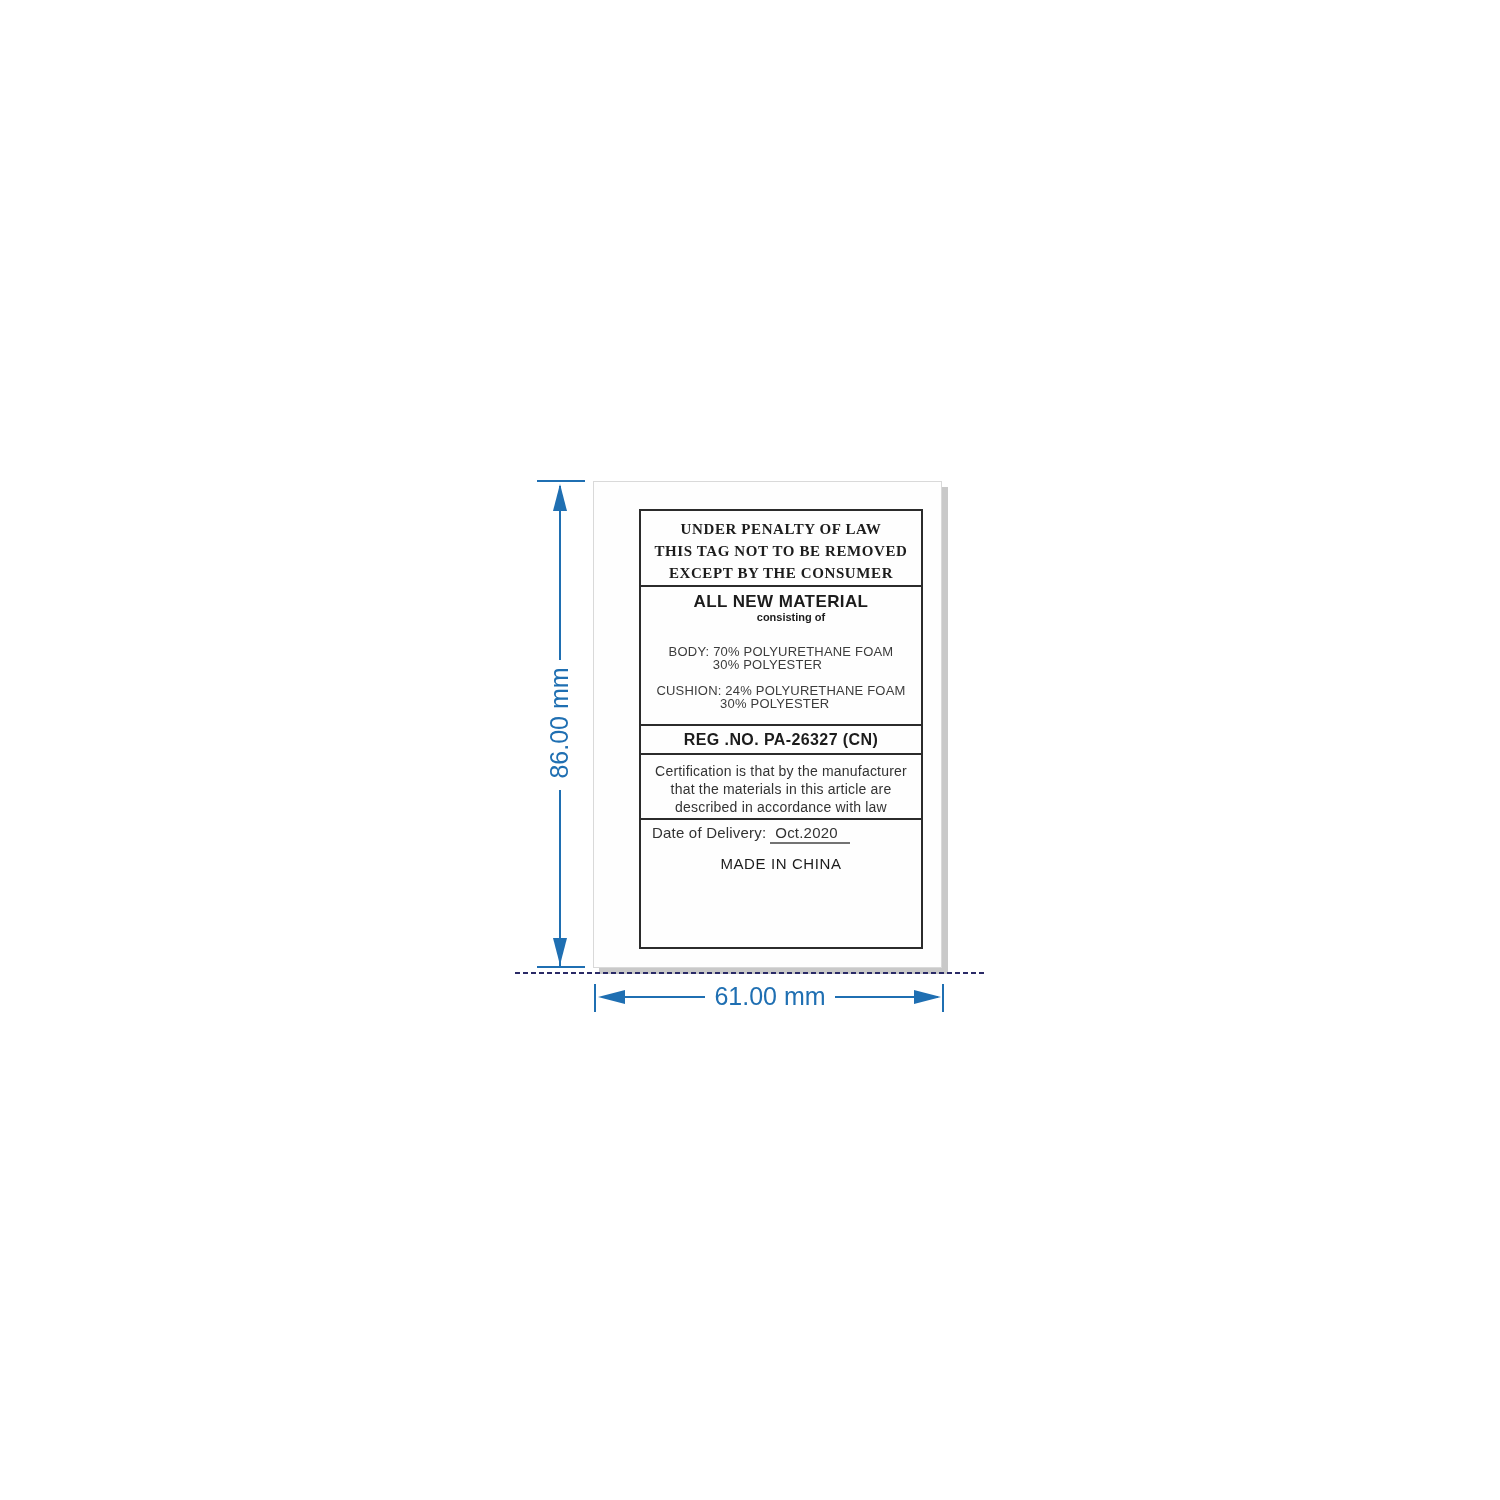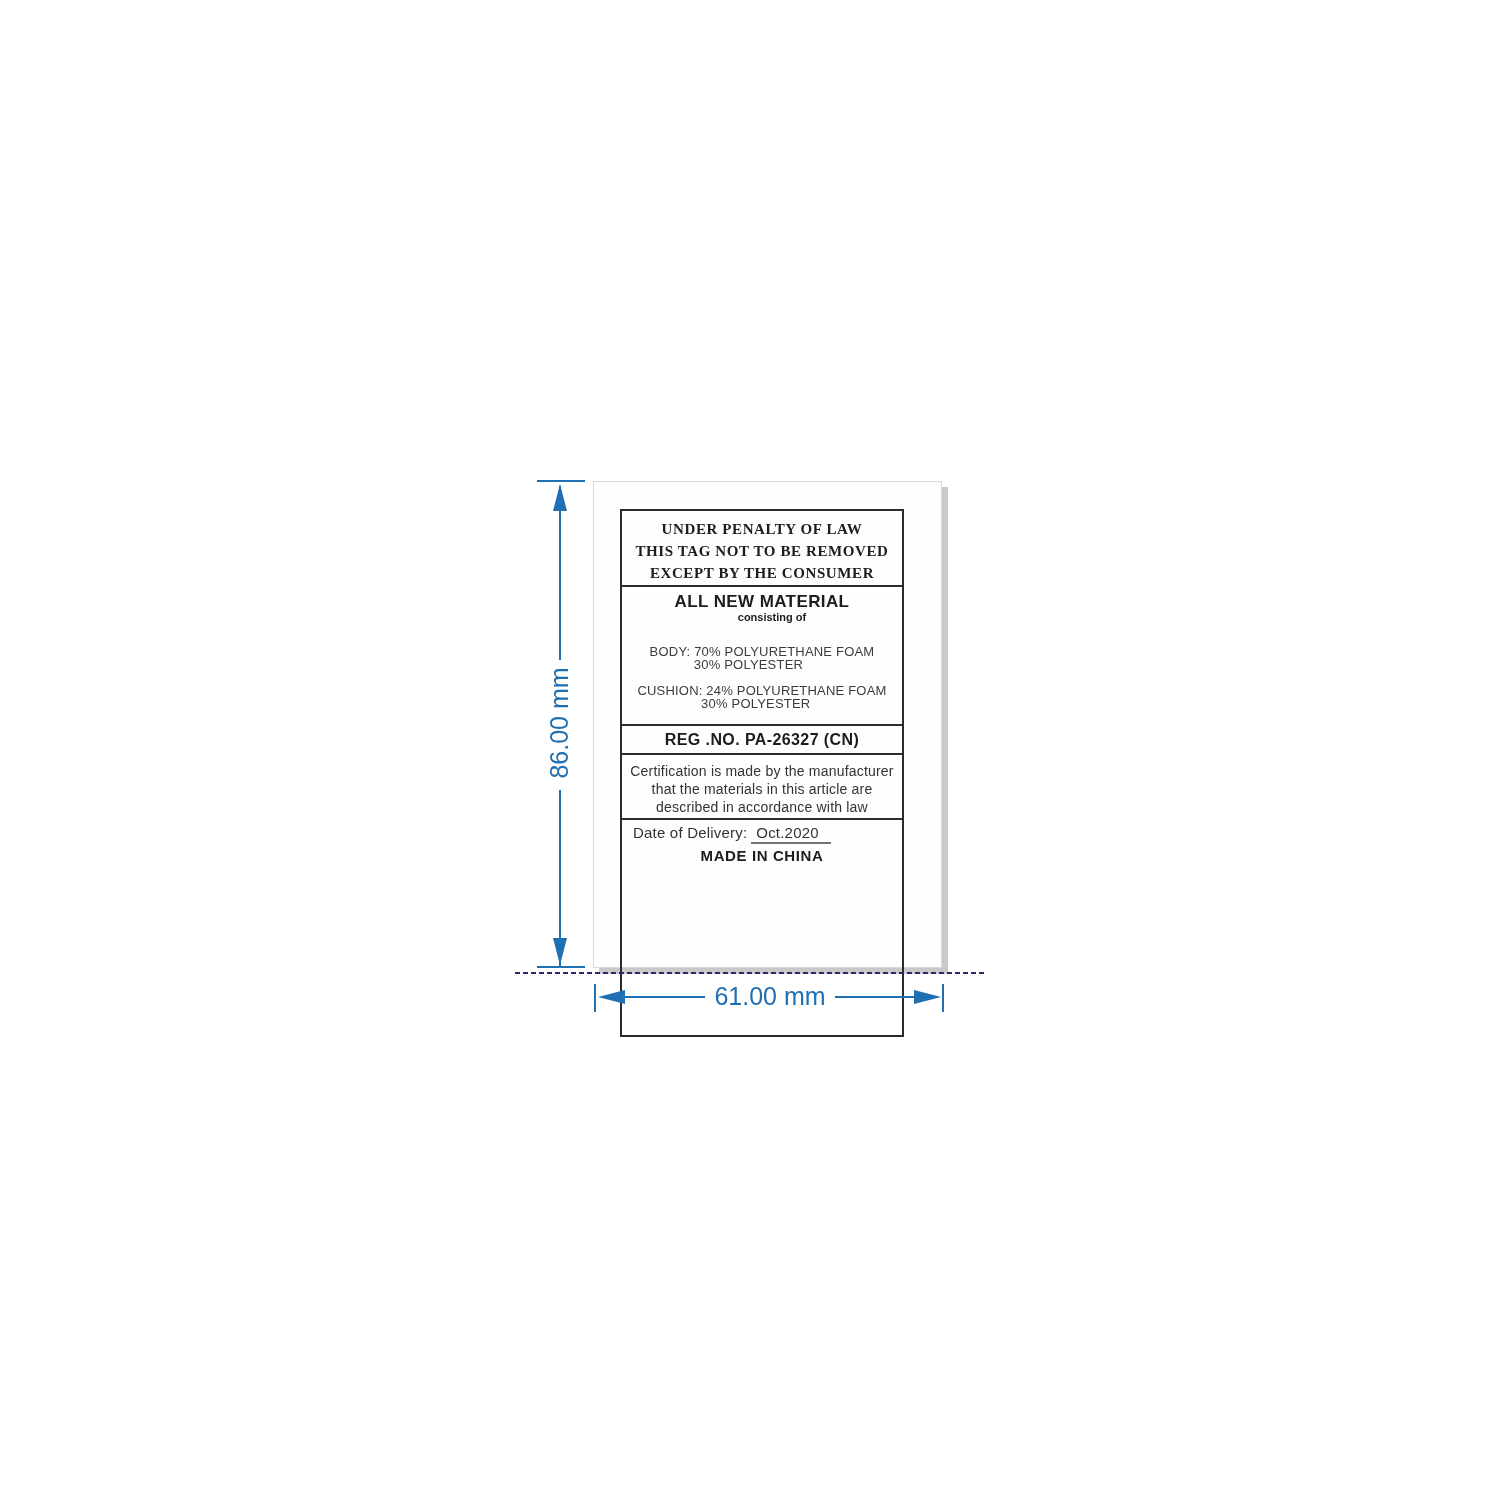--- a/index.html
+++ b/index.html
@@ -4,21 +4,21 @@
 <style>
   * { margin:0; padding:0; box-sizing:border-box; }
   html,body { width:1500px; height:1500px; background:#ffffff; overflow:hidden;
               font-family:"Liberation Sans", sans-serif; }
   .stage { position:absolute; left:0; top:0; width:1500px; height:1500px; }
 
   
   .card { position:absolute; left:593px; top:481px; width:349px; height:487px;
           background:#fefefe; border:1px solid #d9d9d9;
           box-shadow:6px 6px 0 0 #c9c9c9; }
-  .inner-box { position:absolute; left:26px; top:27px; width:284px; height:528px;
+  .inner-box { position:absolute; left:45px; top:27px; width:284px; height:440px;
                border:2px solid #2b2b2b; display:flex; flex-direction:column;
                color:#222; }
   .sec { border-top:2px solid #2b2b2b; }
   .sec:first-child { border-top:none; }
 
   .sec-penalty { height:74px; padding-top:7px; text-align:center;
                  font-family:"Liberation Serif", serif; font-weight:bold;
                  font-size:15px; line-height:22px; letter-spacing:0.6px; color:#1c1c1c; }
 
   .sec-material { height:139px; padding-top:7px; text-align:center; }
@@ -38,21 +38,21 @@
 
   .sec-madefor { height:66px; padding-top:5px; text-align:center; }
   .mf-title   { font-size:15px; font-weight:bold; letter-spacing:1.2px; line-height:15px; color:#1c1c1c; }
   .mf-company { font-size:13px; letter-spacing:1.6px; line-height:14px; color:#333; }
   .mf-addr    { font-size:13.5px; letter-spacing:0.7px; line-height:14px; color:#333; }
 
   .sec-bottom { flex:1; padding-top:4px; }
   .date-row { padding-left:11px; font-size:15px; color:#333; letter-spacing:0.2px; }
   .date-val { display:inline-block; border-bottom:2px solid #737373;
               padding:0 12px 1px 5px; margin-left:4px; }
-  .origin { margin-top:3px; text-align:center; font-size:15px; font-weight:bold;
+  .origin { margin-top:11px; text-align:center; font-size:15px; font-weight:normal;
             letter-spacing:0.6px; color:#1c1c1c; }
 
   .ws-pre { white-space:pre; }
 
   
   .blue { background:#1f6fb2; }
   .dim-label { position:absolute; color:#1f6fb2; font-size:25px; text-align:center; }
 
   
   .vtick { position:absolute; width:48px; height:2px; left:537px; }
@@ -102,21 +102,21 @@
           <div class="l1">CUSHION: 24% POLYURETHANE FOAM</div>
           <div class="l2">30% POLYESTER</div>
         </div>
       </div>
 
       <div class="sec sec-reg">
         <span>REG .NO. PA-26327 (CN)</span>
       </div>
 
       <div class="sec sec-cert">
-        <div>Certification is made by the manufacturer</div>
+        <div>Certification is that by the manufacturer</div>
         <div>that the materials in this article are</div>
         <div>described in accordance with law</div>
       </div>
 
 
       <div class="sec sec-bottom">
         <div class="date-row">
           <span>Date of Delivery:</span><span class="date-val">Oct.2020</span>
         </div>
         <div class="origin">MADE IN CHINA</div>

